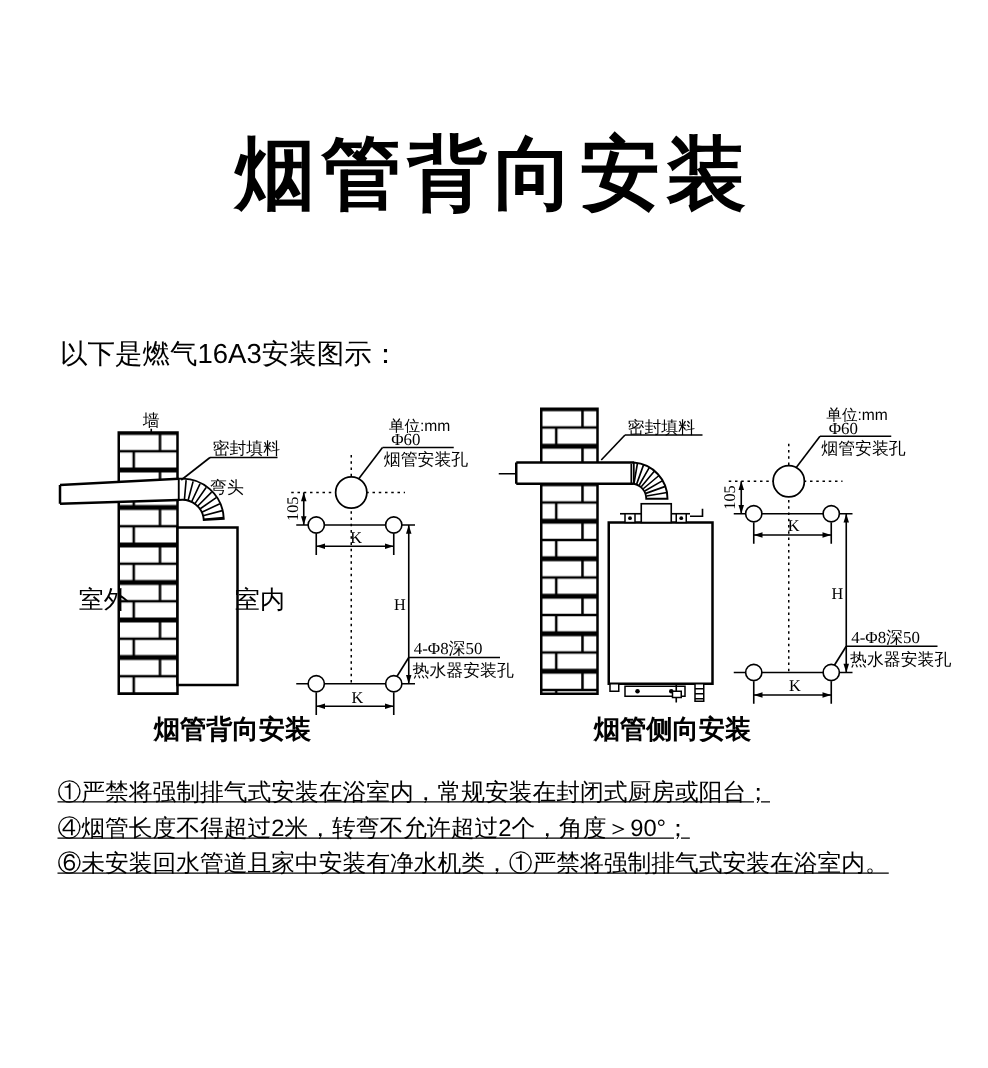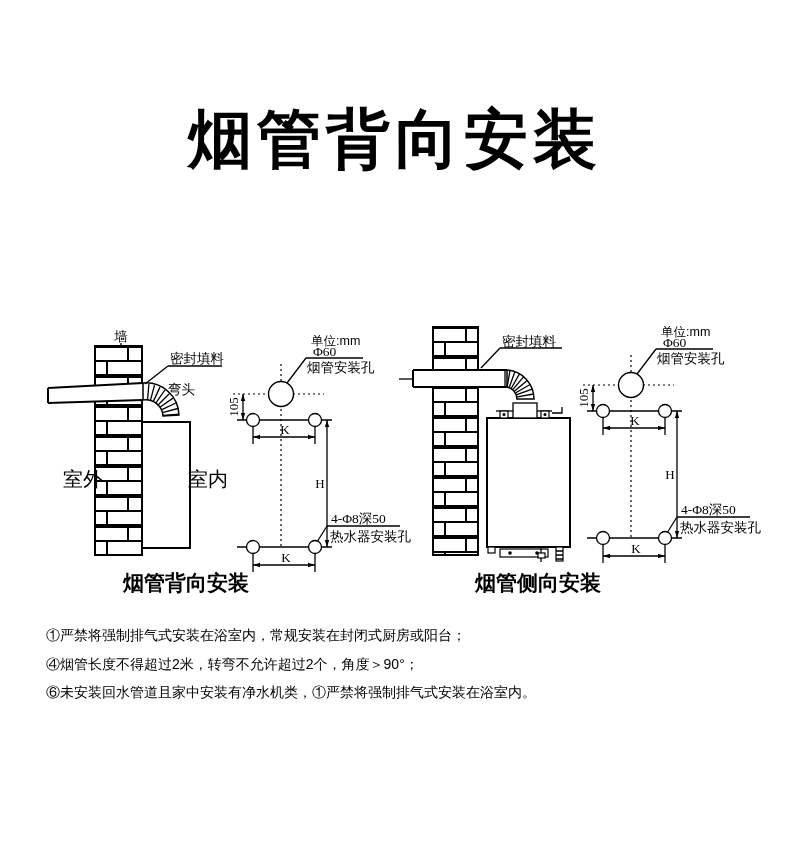--- a/index.html
+++ b/index.html
@@ -4,38 +4,39 @@
 <style>
   html,body{margin:0;padding:0;background:#fff;}
   .page{position:relative;width:790px;height:854px;background:#ffffff;color:#000;
         font-family:"Liberation Sans",sans-serif;overflow:hidden;}
   .main-title{position:absolute;top:104px;left:0;width:100%;text-align:center;
         font-size:64px;font-weight:900;letter-spacing:5px;line-height:1.1;}
   .subtitle{position:absolute;top:268px;left:48px;font-size:22px;font-weight:500;}
   .diagram-svg{position:absolute;top:315px;left:0;}
   .notes{position:absolute;top:621px;left:46px;width:716px;}
   .notes-title{font-size:21px;font-weight:bold;margin:0 0 8px 0;}
-  .note-item{font-size:14px;line-height:28.7px;white-space:nowrap;}
+  .note-item{font-size:19px;line-height:28.7px;white-space:nowrap;text-decoration:underline;}
   
   .ln{stroke:#000;stroke-width:1.3;fill:none;}
   .thk{stroke:#000;stroke-width:2;fill:none;}
   .dot{stroke:#000;stroke-width:1.2;fill:none;stroke-dasharray:2 3;}
   .wh{fill:#fff;}
   .blk{fill:#000;stroke:none;}
   .lbl{font-size:13.5px;font-weight:500;fill:#000;}
   .dim{font-family:"Liberation Serif","DejaVu Serif",serif;font-size:13px;fill:#000;}
   .cap{font-size:21px;font-weight:bold;fill:#000;}
   .room{font-size:20px;fill:#000;}
 </style>
 </head>
 <body>
 
 <div class="page">
 
   <div class="main-title">烟管背向安装</div>
+  <div class="subtitle">以下是燃气16A3安装图示：</div>
 
   <svg class="diagram-svg" width="790" height="300" viewBox="0 0 790 300" xmlns="http://www.w3.org/2000/svg" xmlns:xlink="http://www.w3.org/1999/xlink">
     <defs>
       <pattern id="bricksL" width="47" height="30" patternUnits="userSpaceOnUse" patternTransform="translate(95,31)">
         <rect width="47" height="30" fill="#fff"></rect>
         <path d="M0,1 H47 M0,15 H47 M0,29 H47 M33,1 V15 M12,15 V29" stroke="#000" stroke-width="2" fill="none"></path>
       </pattern>
       <pattern id="bricksR" width="47" height="30" patternUnits="userSpaceOnUse" patternTransform="translate(433,12)">
         <rect width="47" height="30" fill="#fff"></rect>
         <path d="M0,1 H47 M0,15 H47 M0,29 H47 M33,1 V15 M12,15 V29" stroke="#000" stroke-width="2" fill="none"></path>

